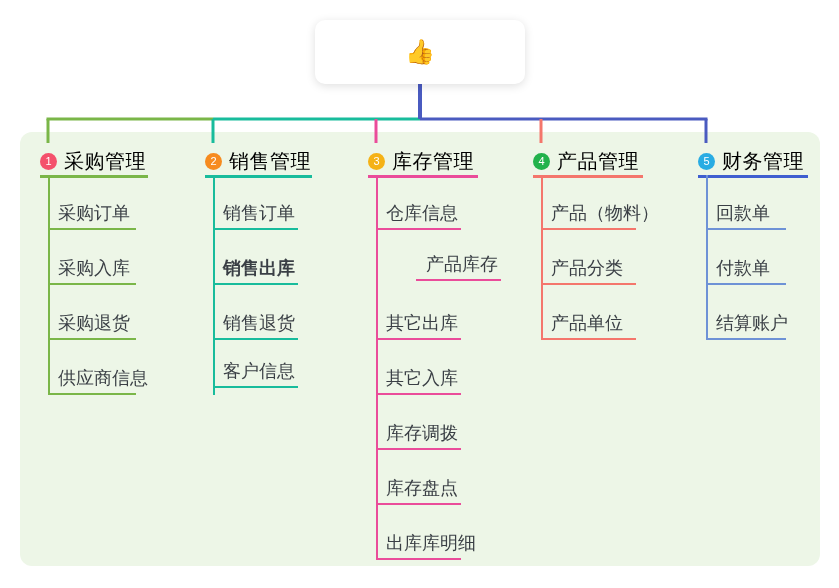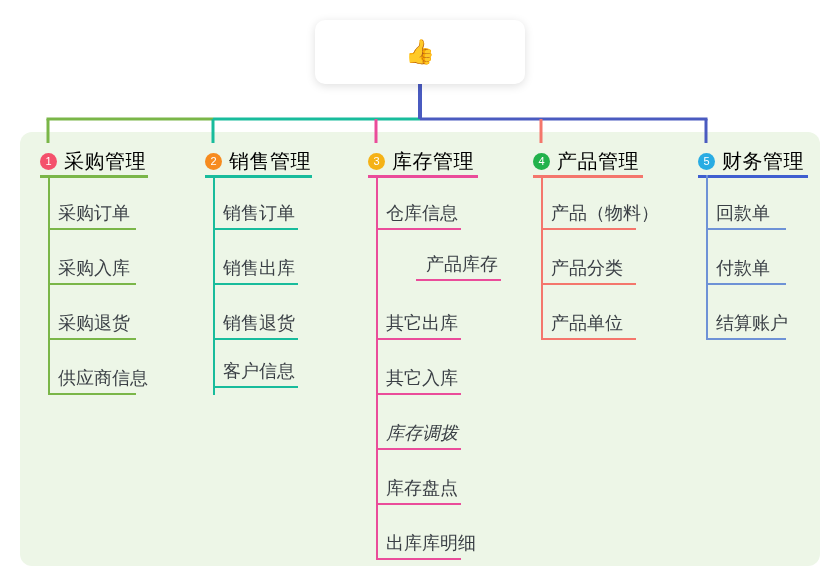--- a/index.html
+++ b/index.html
@@ -119,21 +119,21 @@
         <div class="col-head">
           <span class="badge" style="background: rgb(246, 139, 31);">2</span>
           <span class="col-title">销售管理</span>
         </div>
         <div class="head-rule" style="width: 107px; background: rgb(24, 188, 156);"></div>
         <div class="spine" style="left: 8px; height: 220px; background: rgb(24, 188, 156);"></div>
         <div class="leaf" style="left: 8px; top: 52px; width: 85px; height: 30px;">
           <span class="leaf-label">销售订单</span>
           <div class="leaf-rule" style="width: 85px; background: rgb(24, 188, 156);"></div>
         </div>
-        <div class="leaf" style="left: 8px; top: 107px; width: 85px; height: 30px;">
+        <div class="leaf" style="left: 8px; top: 107px; width: 85px; height: 30px; font-weight: bold;">
           <span class="leaf-label">销售出库</span>
           <div class="leaf-rule" style="width: 85px; background: rgb(24, 188, 156);"></div>
         </div>
         <div class="leaf" style="left: 8px; top: 162px; width: 85px; height: 30px;">
           <span class="leaf-label">销售退货</span>
           <div class="leaf-rule" style="width: 85px; background: rgb(24, 188, 156);"></div>
         </div>
         <div class="leaf" style="left: 8px; top: 210px; width: 85px; height: 30px;">
           <span class="leaf-label">客户信息</span>
           <div class="leaf-rule" style="width: 85px; background: rgb(24, 188, 156);"></div>
@@ -155,21 +155,21 @@
           <div class="leaf-rule" style="width: 85px; background: rgb(234, 76, 154);"></div>
         </div>
         <div class="leaf" style="left: 8px; top: 162px; width: 85px; height: 30px; text-align: center;">
           <span class="leaf-label">其它出库</span>
           <div class="leaf-rule" style="width: 85px; background: rgb(234, 76, 154);"></div>
         </div>
         <div class="leaf" style="left: 8px; top: 217px; width: 85px; height: 30px;">
           <span class="leaf-label">其它入库</span>
           <div class="leaf-rule" style="width: 85px; background: rgb(234, 76, 154);"></div>
         </div>
-        <div class="leaf" style="left: 8px; top: 272px; width: 85px; height: 30px; font-style: italic;">
+        <div class="leaf" style="left: 8px; top: 272px; width: 85px; height: 30px;">
           <span class="leaf-label">库存调拨</span>
           <div class="leaf-rule" style="width: 85px; background: rgb(234, 76, 154);"></div>
         </div>
         <div class="leaf" style="left: 8px; top: 327px; width: 85px; height: 30px;">
           <span class="leaf-label">库存盘点</span>
           <div class="leaf-rule" style="width: 85px; background: rgb(234, 76, 154);"></div>
         </div>
         <div class="leaf" style="left: 8px; top: 382px; width: 85px; height: 30px;">
           <span class="leaf-label">出库库明细</span>
           <div class="leaf-rule" style="width: 85px; background: rgb(234, 76, 154);"></div>

